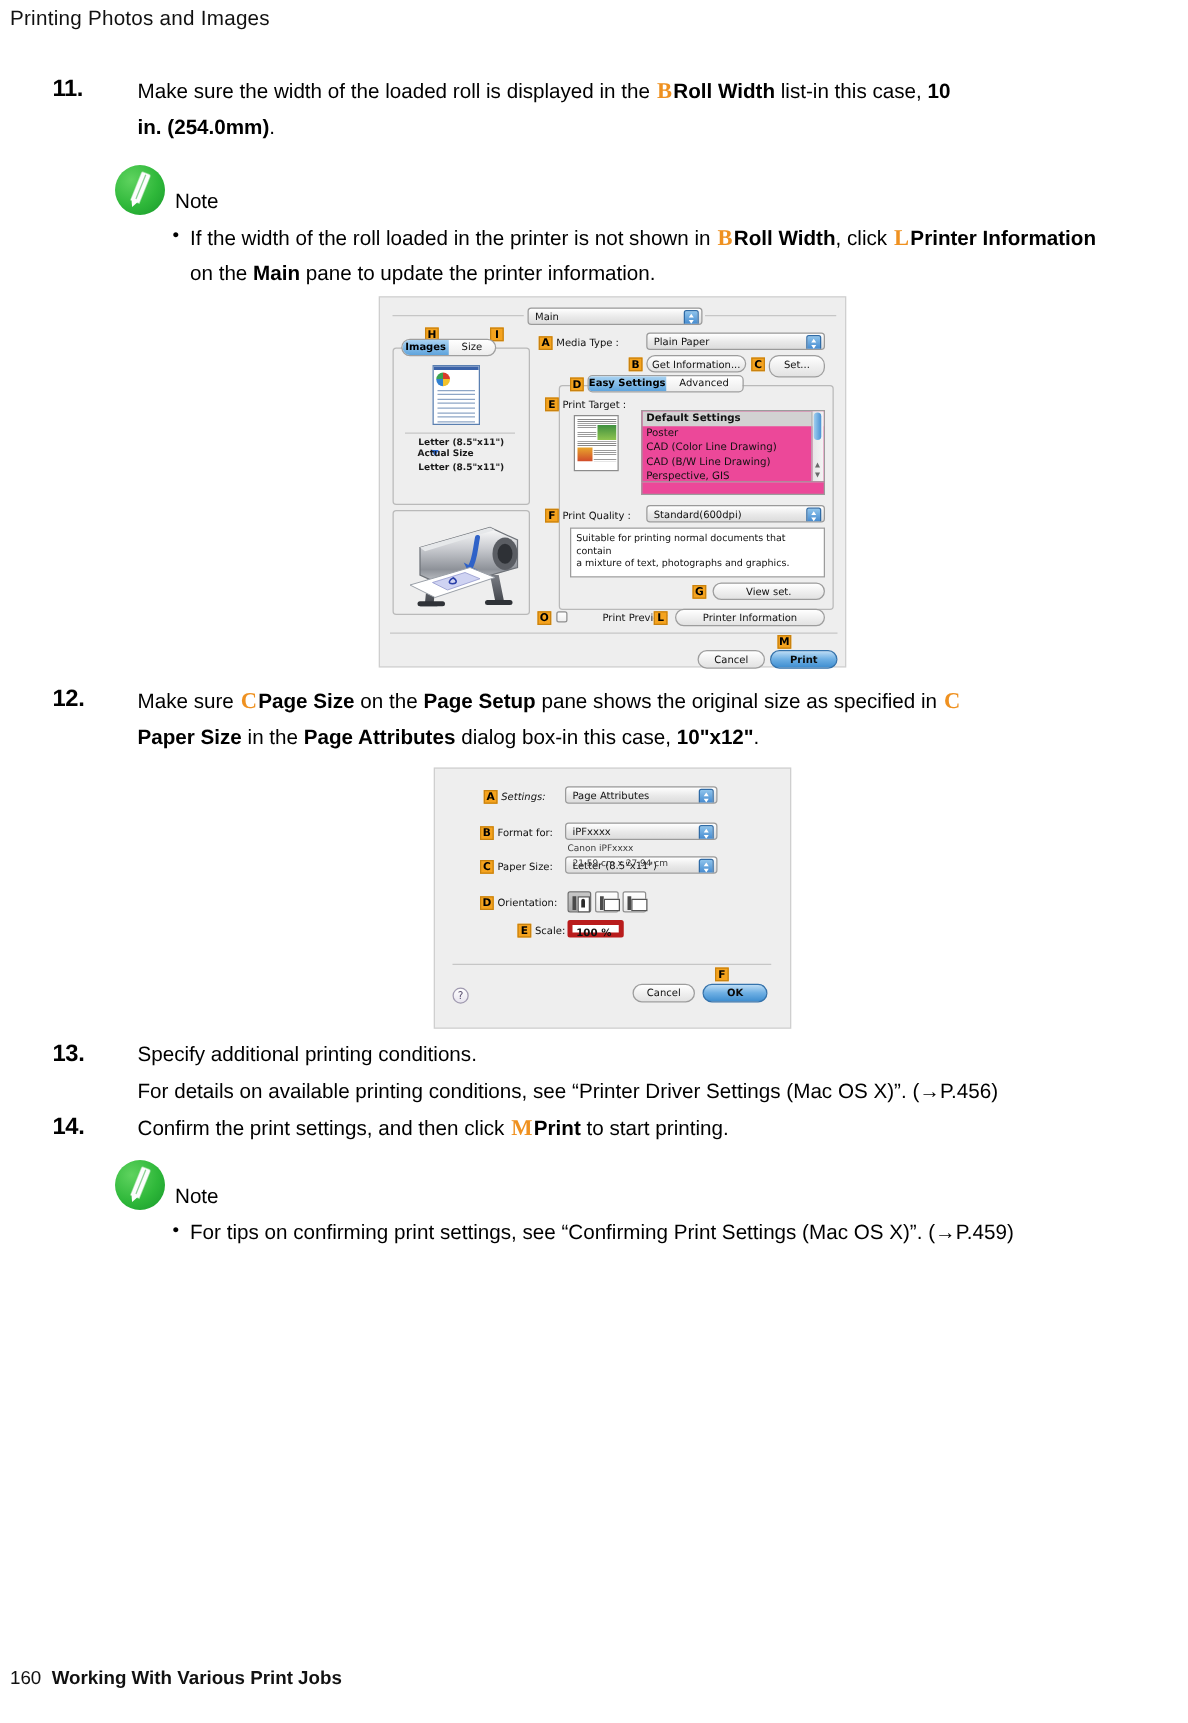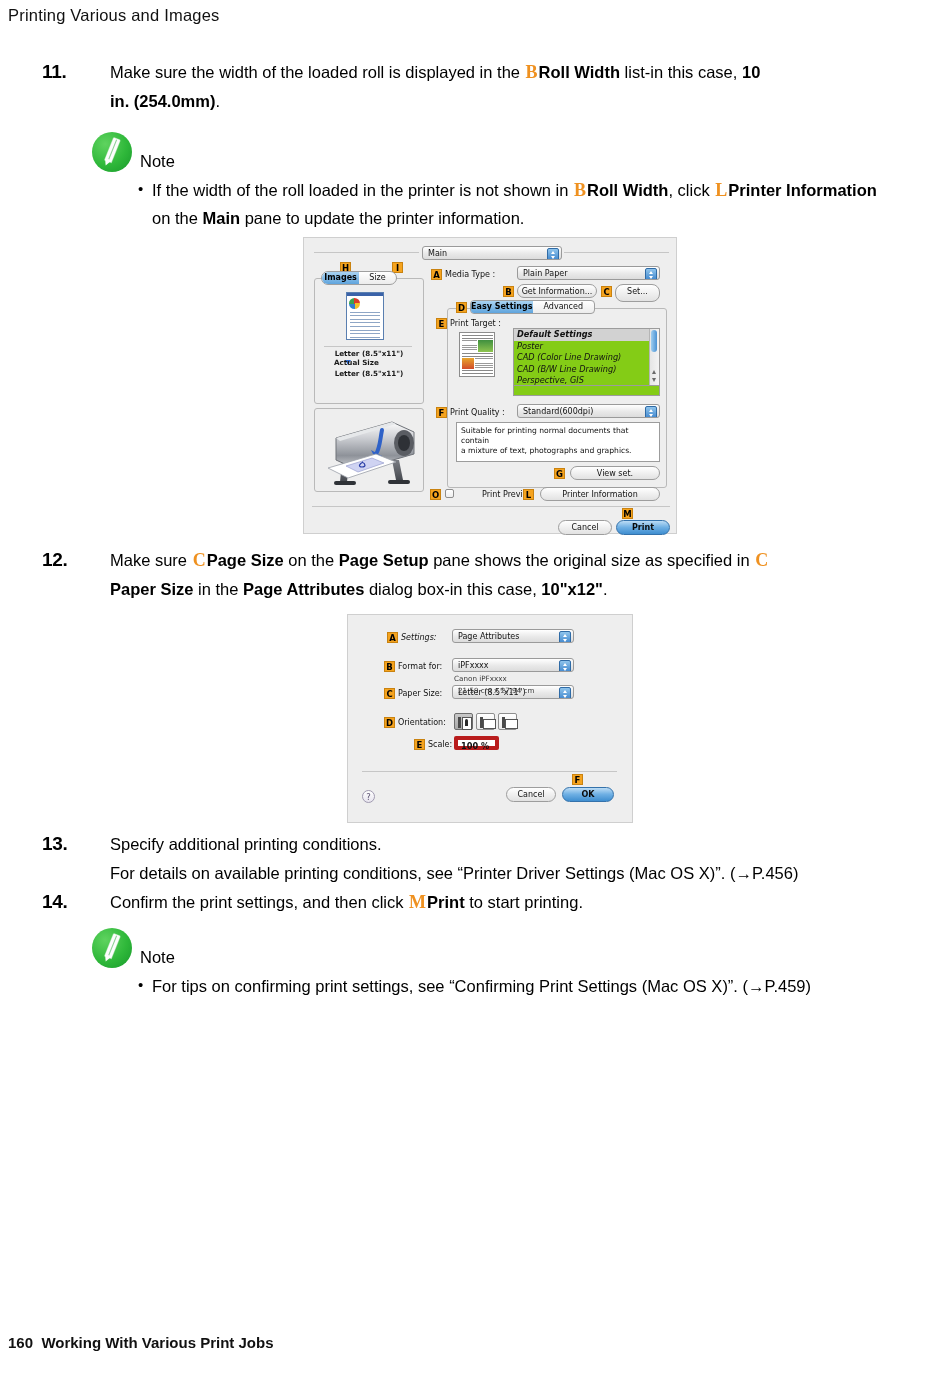--- a/index.html
+++ b/index.html
@@ -26,21 +26,21 @@
     color: #111;
   }
   .page-footer {
     position: absolute;
     left: 8px;
     top: 1334px;
     font-size: 15px;
     font-weight: bold;
     color: #111;
   }
-  .page-footer .pg-num { font-weight: bold; }
+  .page-footer .pg-num { font-weight: normal; }
 
   
   .step {
     position: absolute;
     display: flex;
     align-items: flex-start;
     gap: 28px;
   }
   .step-num {
     font-size: 19px;
@@ -250,24 +250,23 @@
     color: #111;
   }
   .tabpill > span.sel {
     background: linear-gradient(#a9d3f2, #5fa4dd);
     color: #000;
     font-weight: bold;
   }
   .listbox {
     position: absolute;
     box-sizing: border-box;
-    background: #84cc16;
+    background: #ec4899;
     border: 1px solid #9c9c9c;
     overflow: hidden;
-    font-style: italic;
   }
   .listbox .row {
     font-size: 8.2px;
     line-height: 11.6px;
     padding-left: 3px;
     color: #111;
     white-space: nowrap;
   }
   .listbox .row.sel { background: #d2d2d2; font-weight: bold; }
   .scrollbar {
@@ -435,21 +434,21 @@
     width: 0; height: 0;
     border-left: 3px solid transparent;
     border-right: 3px solid transparent;
     border-top: 5px solid #2f6bd0;
   }
 </style>
 </head>
 <body>
 
 <div class="page-header">
-  <span>Printing Various and Images</span>
+  <span>Printing Photos and Images</span>
 </div>
 
 <div class="step" style="left:42px; top:58px; width:880px;">
   <div class="step-num">11.</div>
   <div class="step-body">
     <span>Make sure the width of the loaded roll is displayed in the </span><span class="key">B</span><b>Roll Width</b><span> list-in this case, </span><b>10</b><br>
     <b></b><b>in.  (254.0mm)</b><span>.</span>
   </div>
 </div>
 

